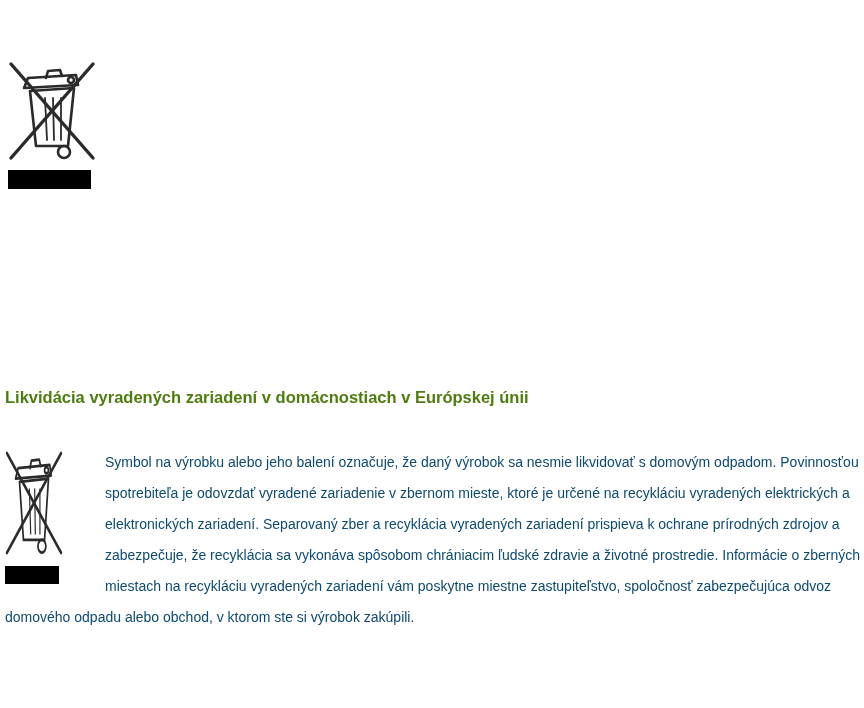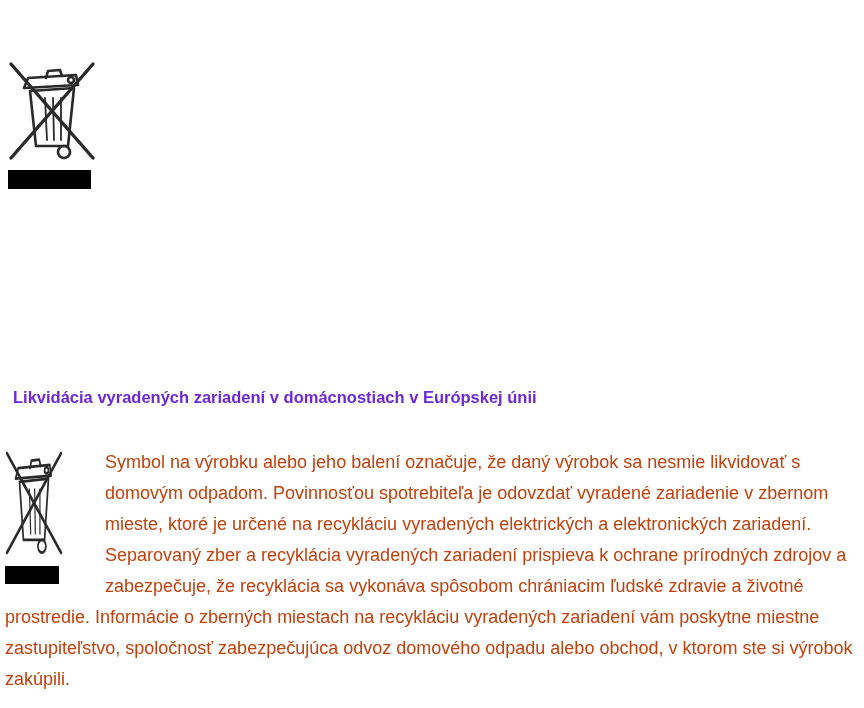--- a/index.html
+++ b/index.html
@@ -18,37 +18,36 @@
   .symbol-top { position: absolute; left: 8px; top: 58px; width: 90px; }
   .symbol-top .bin-svg { width: 88px; height: 106px; display: block; }
   .bar-top { width: 83px; height: 19px; margin-top: 6px; }
   .black-bar { background: #000000; }
 
   
   .content { position: absolute; left: 5px; top: 388px; width: 856px; }
   .heading {
     font-size: 16.5px;
     font-weight: bold;
-    color: #6d28d9;
+    color: #4d7c0f;
     margin-bottom: 29px;
     white-space: nowrap;
-    margin-left: 8px;
   }
   .symbol-inline {
     float: left;
     width: 58px;
     min-height: 150px;
     margin-right: 42px;
   }
   .symbol-inline .bin-svg { width: 58px; height: 112px; display: block; }
   .bar-small { width: 54px; height: 18px; margin-top: 7px; }
   .body-text {
-    font-size: 18px;
+    font-size: 14px;
     line-height: 31px;
-    color: #c2410c;
+    color: #0c4a6e;
     text-align: left;
     margin-top: 40px;
   }
   .bin-svg { stroke: #2a2a2a; fill: none; }
 </style>
 </head>
 <body>
 
 <div class="page">
 

